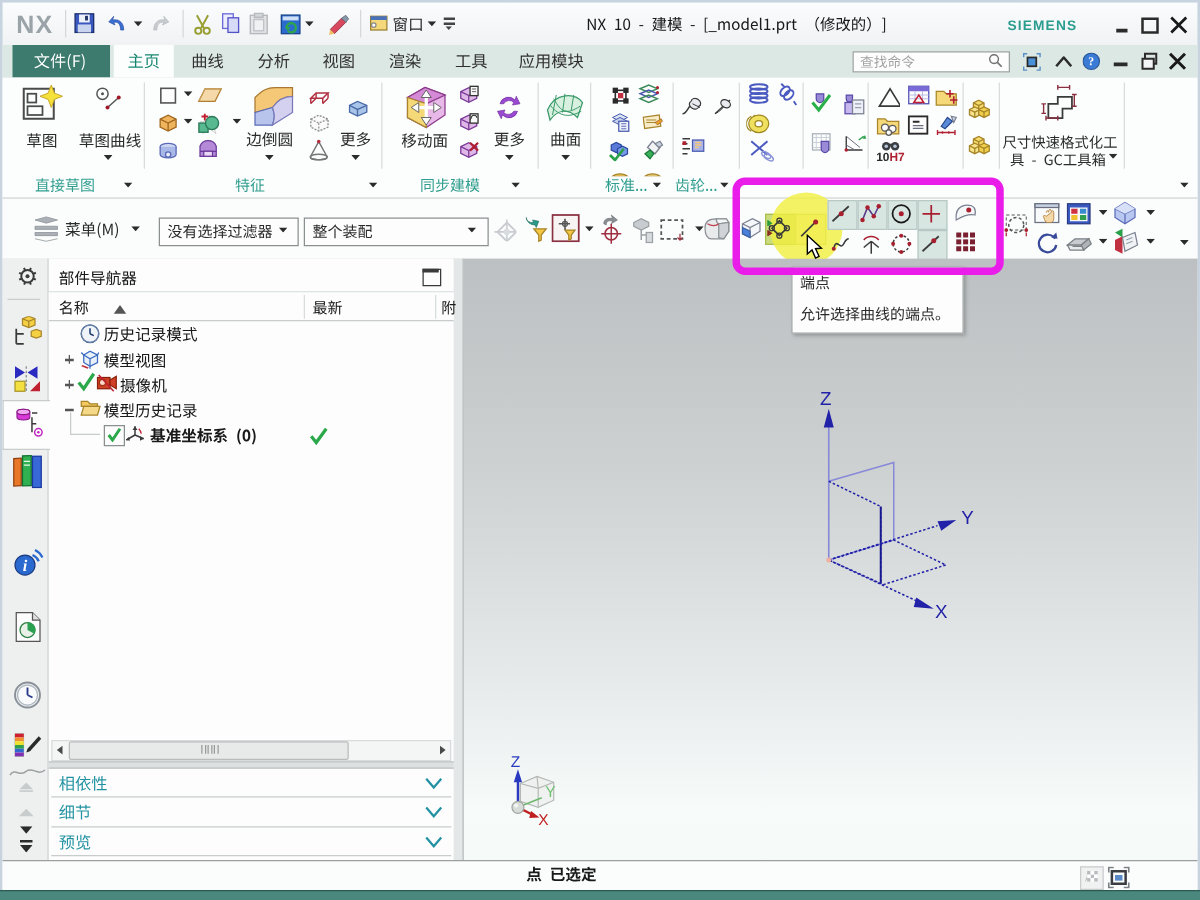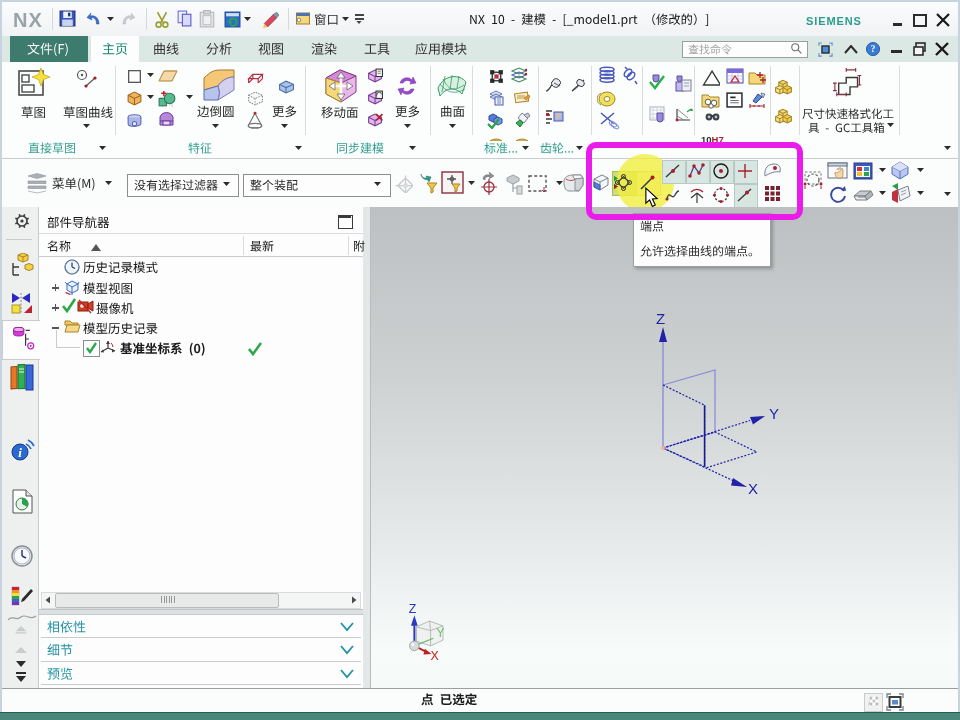--- a/index.html
+++ b/index.html
@@ -719,21 +719,21 @@
   </svg>
 <svg style="position:absolute;left:704px;top:110px" width="18" height="13" viewBox="0 0 18 13">
     <g fill="#3a3e42">
       <circle cx="5" cy="7" r="3.4"></circle>
       <circle cx="12" cy="7" r="3.4"></circle>
       <circle cx="5" cy="7" r="1.4" fill="#b8c4d8"></circle>
       <circle cx="12" cy="7" r="1.4" fill="#b8c4d8"></circle>
       <rect x="7" y="5" width="3" height="2"></rect>
     </g>
   </svg>
-<div style="position:absolute;left:701px;top:134px;font:bold 9.5px 'Liberation Sans',sans-serif;color:#2a2a2a">10<span style="color:#b02030">H7</span></div>
+<div style="position:absolute;left:701px;top:121px;font:bold 9.5px 'Liberation Sans',sans-serif;color:#2a2a2a">10<span style="color:#b02030">H7</span></div>
 <div style="position:absolute;left:770px;top:66px;width:1px;height:69px;background:#d9dcda"></div>
 <svg style="position:absolute;left:774px;top:76px" width="19" height="19" viewBox="0 0 17 18">
     <path d="M4 6 l4-2 4 2 v4 l-4 2 -4-2z" fill="#f5dc6a" stroke="#a8852a"></path>
     <path d="M4 6 l4 2 4-2 M8 8 v4" fill="none" stroke="#a8852a"></path>
     <path d="M1 11 l4-2 4 2 v4 l-4 2 -4-2z" fill="#f5e48a" stroke="#a8852a"></path>
     <path d="M1 11 l4 2 4-2 M5 13 v4" fill="none" stroke="#a8852a"></path>
     <path d="M8 11 l4-2 4 2 v4 l-4 2 -4-2z" fill="#f0d04a" stroke="#a8852a"></path>
     <path d="M8 11 l4 2 4-2 M12 13 v4" fill="none" stroke="#a8852a"></path>
   </svg>
 <svg style="position:absolute;left:774px;top:105px" width="19" height="19" viewBox="0 0 17 18">

